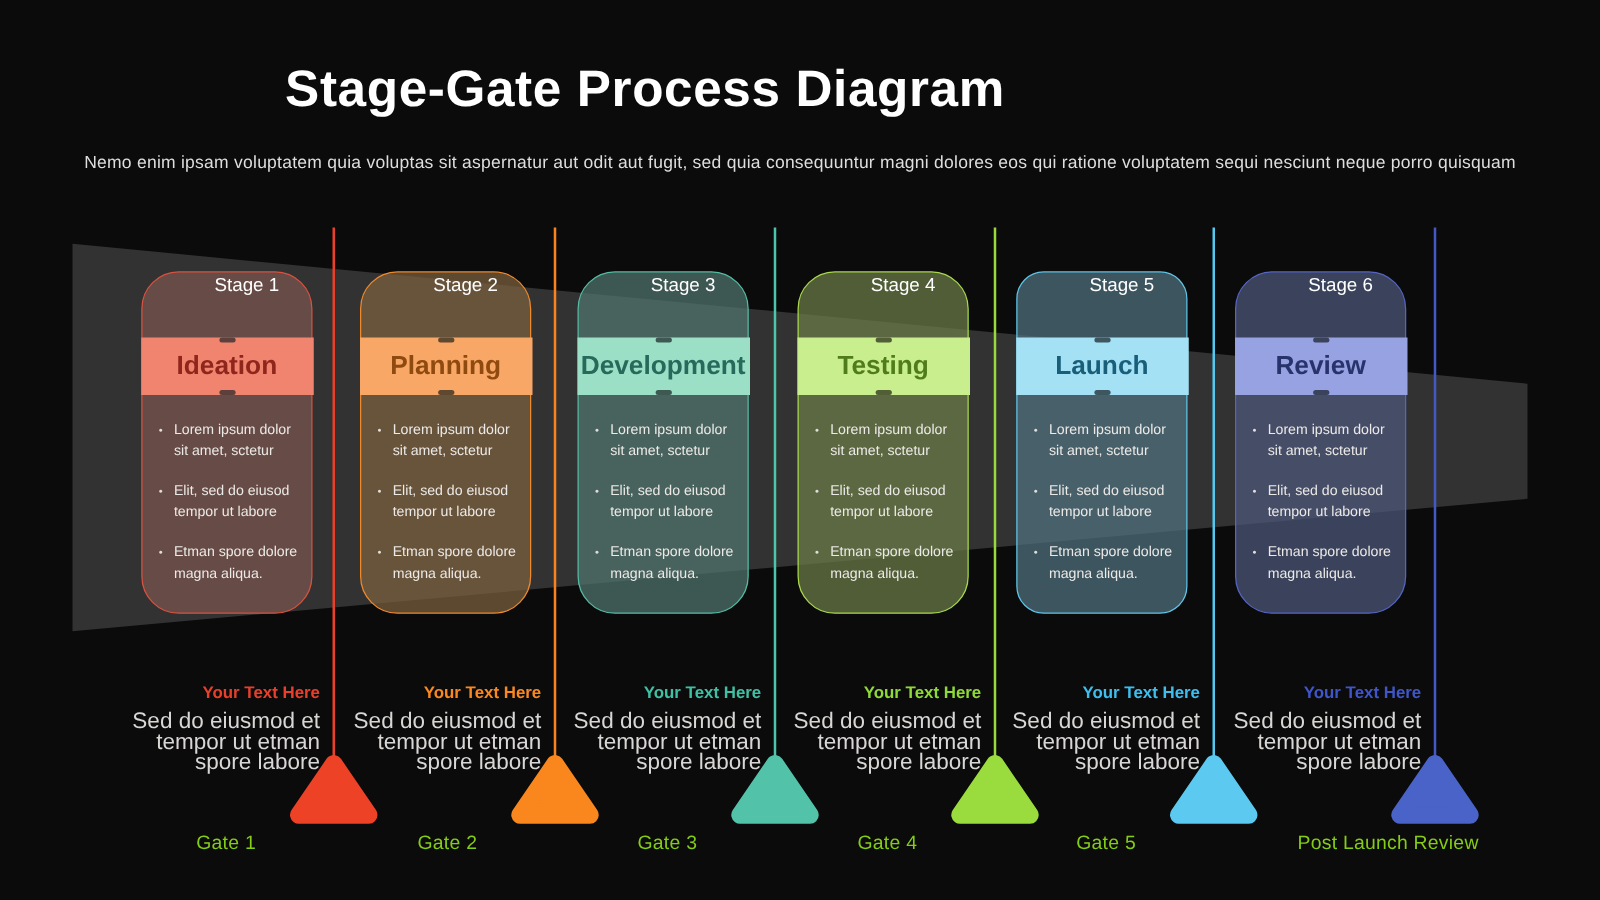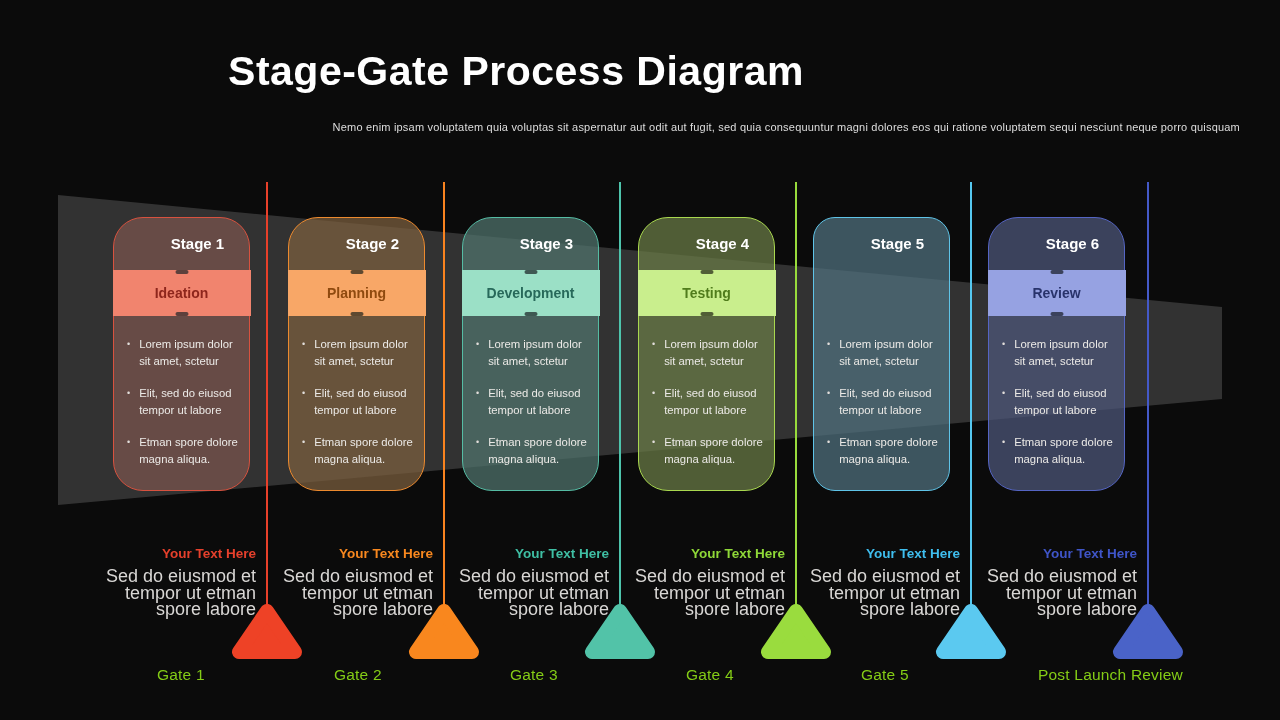--- a/index.html
+++ b/index.html
@@ -1,48 +1,48 @@
 <!DOCTYPE html>
 <html><head>
 <meta charset="utf-8">
 <style>
   html,body{margin:0;padding:0;background:#0b0b0b;}
   .slide{position:relative;width:1280px;height:720px;background:#0b0b0b;overflow:hidden;
          font-family:"Liberation Sans",sans-serif;}
 
   .title{position:absolute;top:48px;left:0;width:1032px;text-align:center;
          color:#ffffff;font-size:41px;font-weight:bold;letter-spacing:.5px;}
-  .subtitle{position:absolute;top:121px;left:40px;width:1200px;text-align:right;
-         color:#dedede;font-size:11px;letter-spacing:.2px;}
+  .subtitle{position:absolute;top:121px;left:40px;width:1200px;text-align:center;
+         color:#dedede;font-size:14px;letter-spacing:.2px;}
 
   .beam{position:absolute;left:0;top:0;z-index:1;pointer-events:none;}
 
   
   .gate{position:absolute;top:0;width:0;height:720px;z-index:2;}
   .gate-line{position:absolute;left:-0.75px;top:182px;width:1.5px;height:423px;background:var(--line);}
   .gate-text{position:absolute;right:11px;top:546px;width:172px;text-align:right;}
   .gate-heading{font-size:13.5px;font-weight:bold;color:var(--heading);margin-bottom:7px;}
   .gate-desc{font-size:18px;color:#d9d7d5;line-height:16.5px;}
   .gate-tri{position:absolute;left:-40px;top:601px;}
   .gate-tri polygon{fill:var(--g);stroke:var(--g);stroke-width:14;stroke-linejoin:round;}
   .gate-label{position:absolute;left:-110px;top:666px;width:220px;text-align:left;
               color:#84cc16;font-size:15.5px;font-weight:normal;letter-spacing:.2px;}
 
   
   .stage-card{position:absolute;top:217px;width:137px;height:274px;box-sizing:border-box;
               border:1.5px solid var(--accent);border-radius:30px;background:var(--card);z-index:3;}
-  .stage-name{margin-top:17px;text-align:center;color:#ffffff;font-size:15px;font-weight:bold;padding-left:32px;}
+  .stage-name{margin-top:2px;text-align:center;color:#ffffff;font-size:15px;font-weight:normal;padding-left:32px;}
   .stage-banner{position:absolute;top:52px;left:-1.5px;right:-1.5px;height:46px;
                 background:var(--banner);display:flex;align-items:center;justify-content:center;}
   .stage-banner::before,.stage-banner::after{content:"";position:absolute;left:50%;
                 transform:translateX(-50%);width:13px;height:4px;border-radius:2px;
                 background:var(--card-solid);}
   .stage-banner::before{top:0;}
   .stage-banner::after{bottom:0;}
-  .stage-phase{font-size:14px;font-weight:bold;color:var(--banner-text);text-align:center;}
+  .stage-phase{font-size:21px;font-weight:bold;color:var(--banner-text);text-align:center;}
   .stage-bullets{position:absolute;top:118px;left:13px;right:6px;margin:0;padding:0;list-style:none;}
   .stage-bullets li{display:flex;gap:9px;margin-bottom:15px;
                     color:#eceae7;font-size:11.3px;line-height:1.5;text-align:left;}
   .bullet-marker{font-size:9px;line-height:17px;color:#e2dedb;flex:0 0 auto;}
 </style>
 </head>
 <body>
 
 <div class="slide">
   <div class="title">Stage-Gate Process Diagram</div>
@@ -196,20 +196,23 @@
             <span>Elit, sed do eiusod tempor ut labore</span>
           </li>
           <li>
             <span class="bullet-marker">•</span>
             <span>Etman spore dolore magna aliqua.</span>
           </li>
         </ul>
   </div>
       <div class="stage-card" style="left: 813px; border-radius: 22px; --accent: #5FC4E8; --banner: #A5E1F5; --banner-text: #1A5F79; --card: rgba(81,114,127,0.72); --card-solid: #3E565F;">
     <div class="stage-name">Stage 5</div>
+    <div class="stage-banner">
+      <span class="stage-phase">Launch</span>
+    </div>
     <ul class="stage-bullets">
           <li>
             <span class="bullet-marker">•</span>
             <span>Lorem ipsum dolor sit amet, sctetur</span>
           </li>
           <li>
             <span class="bullet-marker">•</span>
             <span>Elit, sed do eiusod tempor ut labore</span>
           </li>
           <li>

